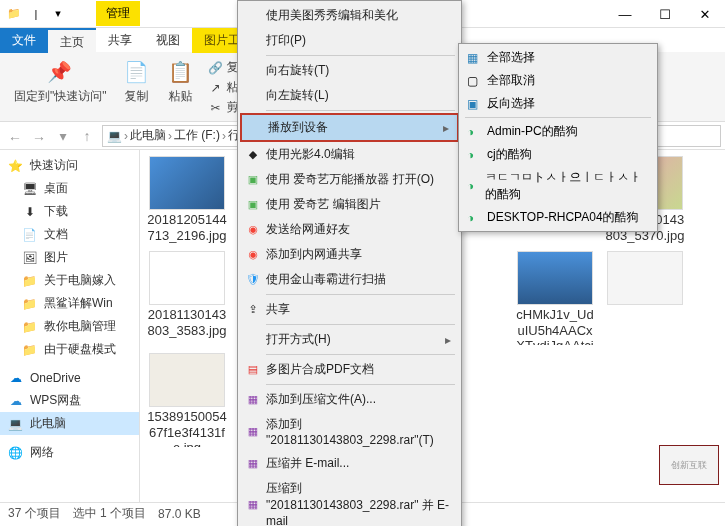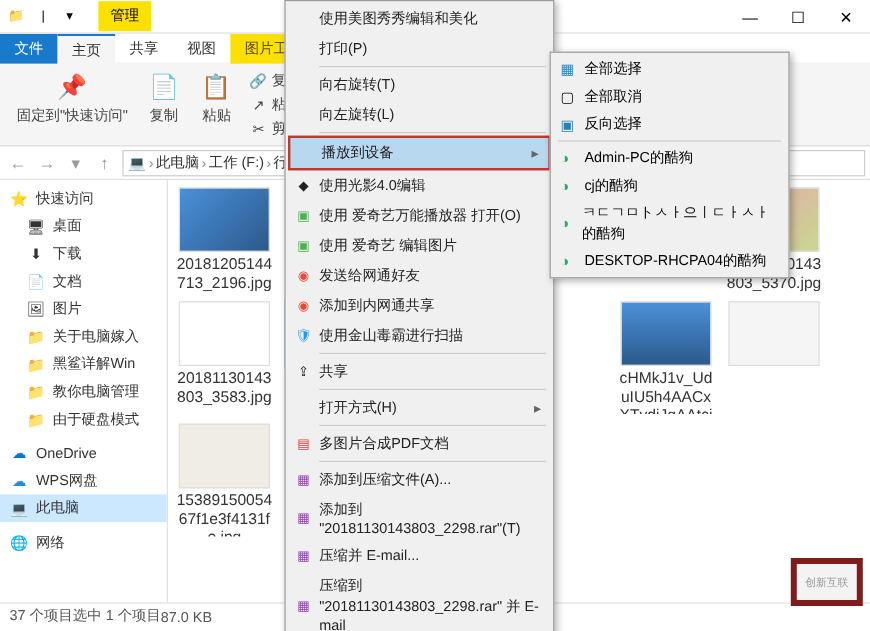--- a/index.html
+++ b/index.html
@@ -1,20 +1,20 @@
 <!DOCTYPE html>
 <html><head>
 <meta charset="utf-8">
 <style>
 *{margin:0;padding:0;box-sizing:border-box;font-family:"Microsoft YaHei","Segoe UI",sans-serif;font-size:12px}
 body{width:725px;height:526px;background:#fff;position:relative;overflow:hidden}
 .titlebar{height:28px;background:#fff;display:flex;align-items:center;border-bottom:1px solid #e0e0e0;position:relative}
 .title-icons{display:flex;align-items:center;gap:6px;padding-left:6px}
 .title-icons span{width:16px;height:16px;display:inline-flex;align-items:center;justify-content:center;font-size:11px}
-.title-tab{background:#fce100;padding:4px 10px;margin-left:16px;font-size:12px}
+.title-tab{background:#fce100;padding:4px 10px;margin-left:30px;font-size:12px}
 .win-controls{position:absolute;right:0;top:0;display:flex}
 .win-controls div{width:40px;height:28px;display:flex;align-items:center;justify-content:center;font-size:13px}
 .ribbon-tabs{height:24px;display:flex;align-items:flex-start;background:#fff}
 .ribbon-tab{padding:4px 12px;font-size:12px;color:#333}
 .ribbon-tab.file{background:#1979ca;color:#fff}
 .ribbon-tab.active{background:#f5f5f5;border-top:2px solid #1979ca}
 .ribbon-tab.yellow{background:#fce100;color:#5a4b00}
 .ribbon-body{height:70px;background:#f5f5f5;display:flex;border-bottom:1px solid #ddd}
 .ribbon-group{display:flex;flex-direction:column;align-items:center;padding:4px 8px;border-right:1px solid #e0e0e0;position:relative}
 .ribbon-group-label{font-size:11px;color:#666;position:absolute;bottom:2px;left:0;right:0;text-align:right}
@@ -32,31 +32,31 @@
 .sidebar{width:140px;border-right:1px solid #e0e0e0;padding:4px 0;overflow:hidden}
 .side-item{display:flex;align-items:center;gap:6px;padding:3px 8px;font-size:12px;color:#333}
 .side-item.active{background:#cce8ff}
 .side-item .ico{width:16px;height:16px;display:inline-flex;align-items:center;justify-content:center;font-size:12px}
 .side-item.sub{padding-left:22px}
 .content{flex:1;padding:6px;display:flex;flex-wrap:wrap;align-content:flex-start;gap:8px;position:relative}
 .file-item{width:82px;display:flex;flex-direction:column;align-items:center;text-align:center}
 .file-item .thumb{width:76px;height:54px;background:#e8e8e8;border:1px solid #ddd;margin-bottom:2px;display:flex;align-items:center;justify-content:center;font-size:9px;color:#999;overflow:hidden}
 .file-item.selected .thumb{outline:2px solid #0078d7}
 .file-item .name{font-size:13px;color:#333;word-break:break-all;line-height:1.2;max-height:38px;overflow:hidden}
-.statusbar{height:22px;border-top:1px solid #e0e0e0;display:flex;align-items:center;padding:0 8px;font-size:11px;color:#555;}
+.statusbar{height:22px;border-top:1px solid #e0e0e0;display:flex;align-items:center;padding:0 8px;font-size:11px;color:#555;gap:12px}
 .context-menu{position:absolute;left:237px;top:0;width:225px;background:#f0f0f0;border:1px solid #999;box-shadow:2px 2px 6px rgba(0,0,0,.3);z-index:100;padding:2px}
 .menu-item{display:flex;align-items:center;gap:8px;padding:4px 8px 4px 26px;font-size:12px;color:#222;position:relative}
 .menu-item.highlighted{background:#b8d8f0;border:2px solid #c0392b}
 .menu-item .mi-ico{position:absolute;left:5px;width:16px;height:16px;display:flex;align-items:center;justify-content:center;font-size:11px}
 .menu-item .arrow{margin-left:auto;color:#666}
 .menu-sep{height:1px;background:#ccc;margin:2px 4px 2px 26px}
 .submenu{position:absolute;left:458px;top:43px;width:200px;background:#f0f0f0;border:1px solid #999;box-shadow:2px 2px 6px rgba(0,0,0,.3);z-index:110;padding:2px}
 .submenu .sel-row{display:flex;align-items:center;gap:6px;padding:3px 6px;font-size:12px}
 .submenu .sel-row .ico{width:14px;height:14px}
-.watermark{position:absolute;right:6px;bottom:21px;width:60px;height:40px;background:#f3f3f3;border:5px solid #7f1d1d;display:flex;align-items:center;justify-content:center;font-size:9px;color:#999;z-index:50}
+.watermark{position:absolute;right:6px;bottom:41px;width:60px;height:40px;background:#f3f3f3;border:1px solid #7f1d1d;display:flex;align-items:center;justify-content:center;font-size:9px;color:#999;z-index:50}
 .thumb.img1{background:linear-gradient(135deg,#4a90d9,#2c5a8c)}
 .thumb.img2{background:linear-gradient(90deg,#3a3a3a,#888)}
 .thumb.img3{background:#ffffff}
 .thumb.img4{background:#f0f0f0}
 .thumb.img5{background:linear-gradient(135deg,#e8a0b0,#c8d890)}
 .thumb.img6{background:#f5f5f5}
 .thumb.img7{background:linear-gradient(180deg,#4a90d9,#2c5a8c)}
 .thumb.img8{background:#f5f5f5}
 .thumb.img9{background:#f0ede5}
 .thumb.img10{background:linear-gradient(135deg,#b8704a,#d89060)}

